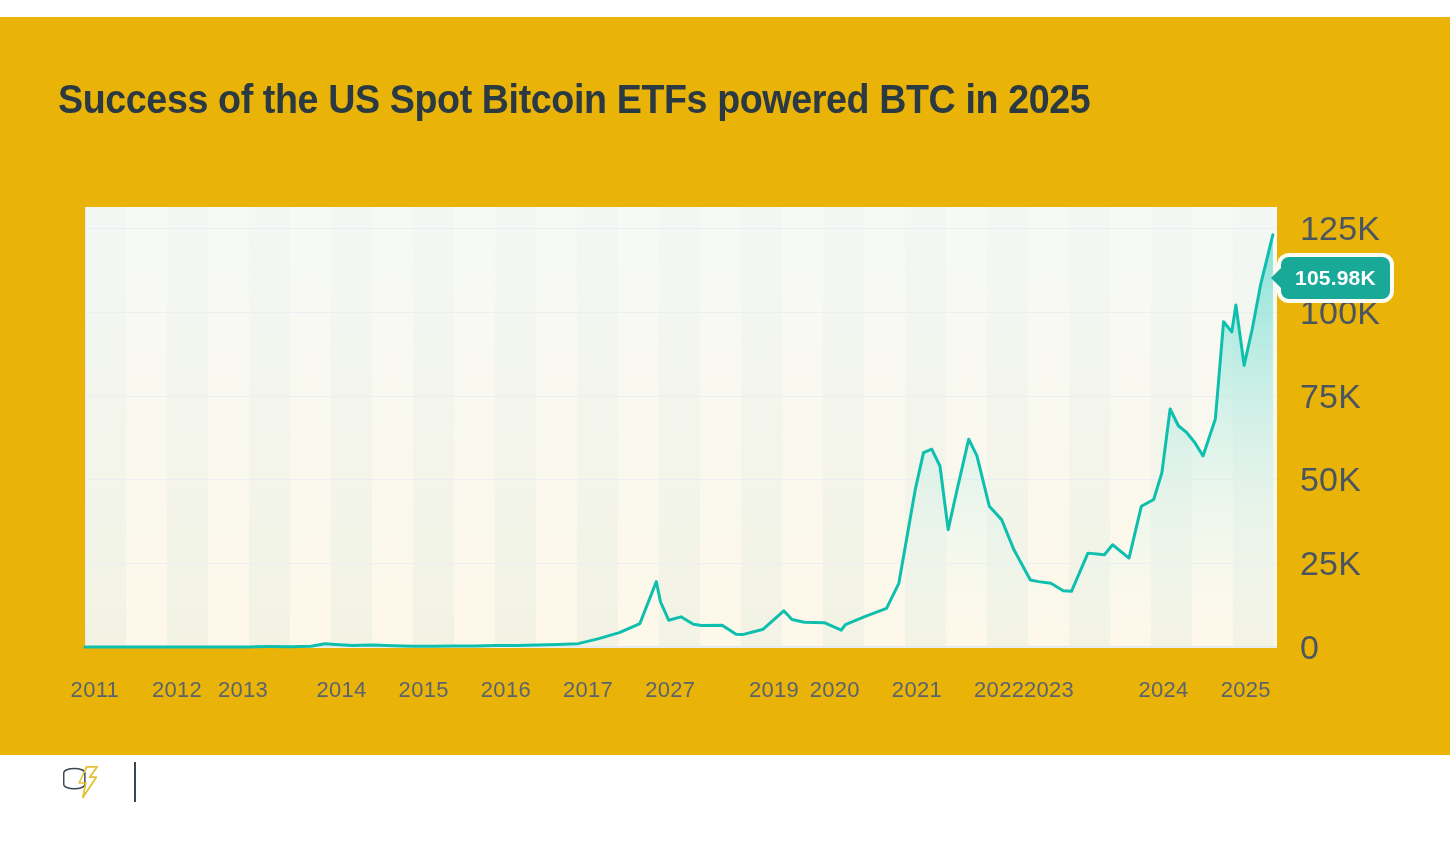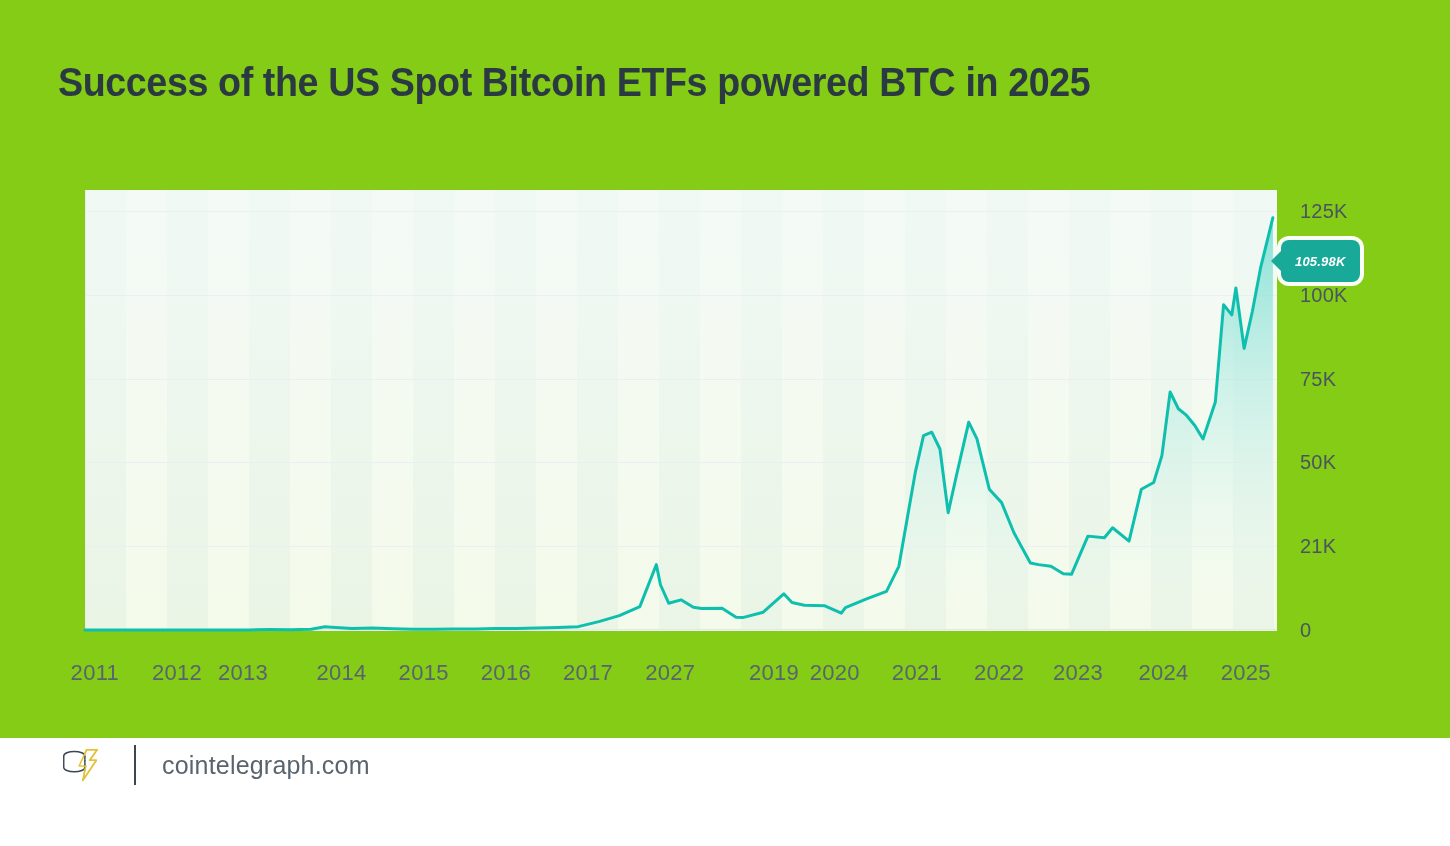--- a/index.html
+++ b/index.html
@@ -7,21 +7,22 @@
     width: 1450px;
     height: 846px;
     background: #ffffff;
     font-family: "Liberation Sans", sans-serif;
     overflow: hidden;
   }
   #page {
     position: relative;
     width: 1450px;
     height: 738px;
-    background: #84cc16;
+    background: #eab308;
+    margin-top: 17px;
   }
 
   
   .title {
     position: absolute;
     left: 58px;
     top: 56px;
     width: 1340px;
     font-family: "Liberation Sans", sans-serif;
     font-weight: bold;
@@ -104,21 +105,21 @@
   .ylabels {
     position: absolute;
     left: 1300px;
     top: 0;
     width: 120px;
     height: 720px;
   }
   .ylabel {
     position: absolute;
     left: 0;
-    font-size: 20px;
+    font-size: 34px;
     color: #4a5560;
     font-family: "Liberation Sans", sans-serif;
     letter-spacing: 0.2px;
     white-space: nowrap;
     transform: translateY(-50%);
   }
 
   
   .xlabels {
     position: absolute;
@@ -143,28 +144,27 @@
     position: absolute;
     left: 1281px;
     top: 240px;
     height: 42px;
     padding: 0 14px;
     display: flex;
     align-items: center;
     justify-content: center;
     background: #18a999;
     color: #ffffff;
-    font-size: 13px;
+    font-size: 21px;
     font-weight: bold;
     border-radius: 8px;
     letter-spacing: 0.2px;
     box-shadow: 0 0 0 4px rgba(255,255,255,0.95);
     white-space: nowrap;
     z-index: 12;
-    font-style: italic;
   }
   .price-badge::before {
     content: "";
     position: absolute;
     left: -10px;
     top: 50%;
     transform: translateY(-50%);
     width: 0; height: 0;
     border-top: 11px solid transparent;
     border-bottom: 11px solid transparent;
@@ -229,55 +229,54 @@
             <stop offset="100%" stop-color="#ffffff" stop-opacity="0.05"></stop>
           </linearGradient>
         </defs>
         <path id="area-path" fill="url(#areaFill)" stroke="none" d="M0.00,440.00 L20.55,439.95 L41.10,439.97 L61.66,439.99 L82.21,439.98 L102.76,439.98 L123.31,439.97 L143.86,439.96 L164.41,439.93 L184.97,439.60 L205.52,439.68 L226.07,439.33 L240.04,436.82 L246.62,437.32 L267.17,438.49 L287.72,437.99 L308.28,438.76 L328.83,439.16 L349.38,439.23 L369.93,439.09 L390.48,438.89 L411.03,438.56 L431.59,438.49 L452.14,437.99 L472.69,437.52 L493.24,436.65 L513.79,431.62 L534.34,425.58 L554.90,416.53 L571.34,374.63 L575.45,394.74 L583.67,413.18 L596.00,409.83 L608.33,417.20 L616.55,418.54 L637.10,418.21 L651.08,427.26 L657.66,427.60 L678.21,422.23 L698.76,403.79 L706.98,412.51 L719.31,415.19 L739.86,415.86 L756.30,423.24 L760.41,417.54 L780.97,409.16 L801.52,401.45 L813.85,376.30 L822.07,329.37 L830.29,282.44 L838.51,245.56 L846.73,242.21 L854.95,258.97 L863.17,322.67 L871.39,285.79 L883.72,232.15 L891.94,248.91 L900.17,282.44 L904.28,299.20 L916.61,312.61 L928.94,342.78 L945.38,372.95 L953.60,374.63 L965.93,376.30 L978.26,383.68 L986.48,384.35 L1002.92,346.13 L1019.37,347.81 L1027.59,337.75 L1044.03,351.16 L1056.36,299.20 L1068.69,292.50 L1076.91,265.68 L1085.13,201.98 L1093.35,218.74 L1101.57,225.45 L1109.79,235.50 L1118.01,248.91 L1130.34,212.04 L1138.57,114.82 L1146.79,124.88 L1150.90,98.06 L1159.12,158.40 L1167.34,121.52 L1175.56,77.94 L1183.78,44.42 L1187.89,27.66 L1187.89,440 L0.00,440 Z"></path>
         <path id="line-path" fill="none" stroke="#0fbfae" stroke-width="3" stroke-linejoin="round" stroke-linecap="round" d="M0.00,440.00 L20.55,439.95 L41.10,439.97 L61.66,439.99 L82.21,439.98 L102.76,439.98 L123.31,439.97 L143.86,439.96 L164.41,439.93 L184.97,439.60 L205.52,439.68 L226.07,439.33 L240.04,436.82 L246.62,437.32 L267.17,438.49 L287.72,437.99 L308.28,438.76 L328.83,439.16 L349.38,439.23 L369.93,439.09 L390.48,438.89 L411.03,438.56 L431.59,438.49 L452.14,437.99 L472.69,437.52 L493.24,436.65 L513.79,431.62 L534.34,425.58 L554.90,416.53 L571.34,374.63 L575.45,394.74 L583.67,413.18 L596.00,409.83 L608.33,417.20 L616.55,418.54 L637.10,418.21 L651.08,427.26 L657.66,427.60 L678.21,422.23 L698.76,403.79 L706.98,412.51 L719.31,415.19 L739.86,415.86 L756.30,423.24 L760.41,417.54 L780.97,409.16 L801.52,401.45 L813.85,376.30 L822.07,329.37 L830.29,282.44 L838.51,245.56 L846.73,242.21 L854.95,258.97 L863.17,322.67 L871.39,285.79 L883.72,232.15 L891.94,248.91 L900.17,282.44 L904.28,299.20 L916.61,312.61 L928.94,342.78 L945.38,372.95 L953.60,374.63 L965.93,376.30 L978.26,383.68 L986.48,384.35 L1002.92,346.13 L1019.37,347.81 L1027.59,337.75 L1044.03,351.16 L1056.36,299.20 L1068.69,292.50 L1076.91,265.68 L1085.13,201.98 L1093.35,218.74 L1101.57,225.45 L1109.79,235.50 L1118.01,248.91 L1130.34,212.04 L1138.57,114.82 L1146.79,124.88 L1150.90,98.06 L1159.12,158.40 L1167.34,121.52 L1175.56,77.94 L1183.78,44.42 L1187.89,27.66"></path>
       </svg>
     </div>
 
     <div class="ylabels" id="ylabels">
         <div class="ylabel" style="top: 630px;">0</div>
-        <div class="ylabel" style="top: 546.19px;">21K</div>
+        <div class="ylabel" style="top: 546.19px;">25K</div>
         <div class="ylabel" style="top: 462.381px;">50K</div>
         <div class="ylabel" style="top: 378.571px;">75K</div>
         <div class="ylabel" style="top: 294.762px;">100K</div>
         <div class="ylabel" style="top: 210.952px;">125K</div>
       </div>
     <div class="xlabels" id="xlabels">
         <div class="xlabel" style="left: 94.8648px;">2011</div>
         <div class="xlabel" style="left: 177.072px;">2012</div>
         <div class="xlabel" style="left: 243px;">2013</div>
         <div class="xlabel" style="left: 341.486px;">2014</div>
         <div class="xlabel" style="left: 423.692px;">2015</div>
         <div class="xlabel" style="left: 505.899px;">2016</div>
         <div class="xlabel" style="left: 588.106px;">2017</div>
         <div class="xlabel" style="left: 670.313px;">2027</div>
         <div class="xlabel" style="left: 774px;">2019</div>
         <div class="xlabel" style="left: 834.727px;">2020</div>
         <div class="xlabel" style="left: 916.934px;">2021</div>
         <div class="xlabel" style="left: 999.141px;">2022</div>
-        <div class="xlabel" style="left: 1078px;">2023</div>
+        <div class="xlabel" style="left: 1049px;">2023</div>
         <div class="xlabel" style="left: 1163.55px;">2024</div>
         <div class="xlabel" style="left: 1245.76px;">2025</div>
       </div>
 
     <div class="price-badge">105.98K</div>
   </div>
 
   <div class="footer">
     <span>
       <svg class="brand-logo" viewBox="0 0 48 48">
         <path d="M30 8 L41 8 L33 19 L40 19 L26 40 L29 25 L22 25 Z" fill="#ffffff" stroke="#e3c23a" stroke-width="1.6" stroke-linejoin="round"></path>
         <ellipse cx="17" cy="14.5" rx="11" ry="4.6" fill="#ffffff" stroke="#3a4750" stroke-width="1.5"></ellipse>
         <path d="M6 14.5 v4 a11 4.6 0 0 0 22 0 v-4" fill="#ffffff" stroke="#3a4750" stroke-width="1.5"></path>
         <path d="M6 18.5 v4 a11 4.6 0 0 0 22 0 v-4" fill="#ffffff" stroke="#3a4750" stroke-width="1.5"></path>
         <path d="M6 22.5 v4 a11 4.6 0 0 0 22 0 v-4" fill="#ffffff" stroke="#3a4750" stroke-width="1.5"></path>
         <path d="M30 8 L41 8 L33 19 L40 19 L26 40 L29 25 L22 25 Z" fill="none" stroke="#e3c23a" stroke-width="1.6" stroke-linejoin="round"></path>
       </svg>
     </span>
     <span class="footer-divider"></span>
-    <span class="footer-text">cointelegraph.com</span>
   </div>
 
 </div>
 
 </body></html>

